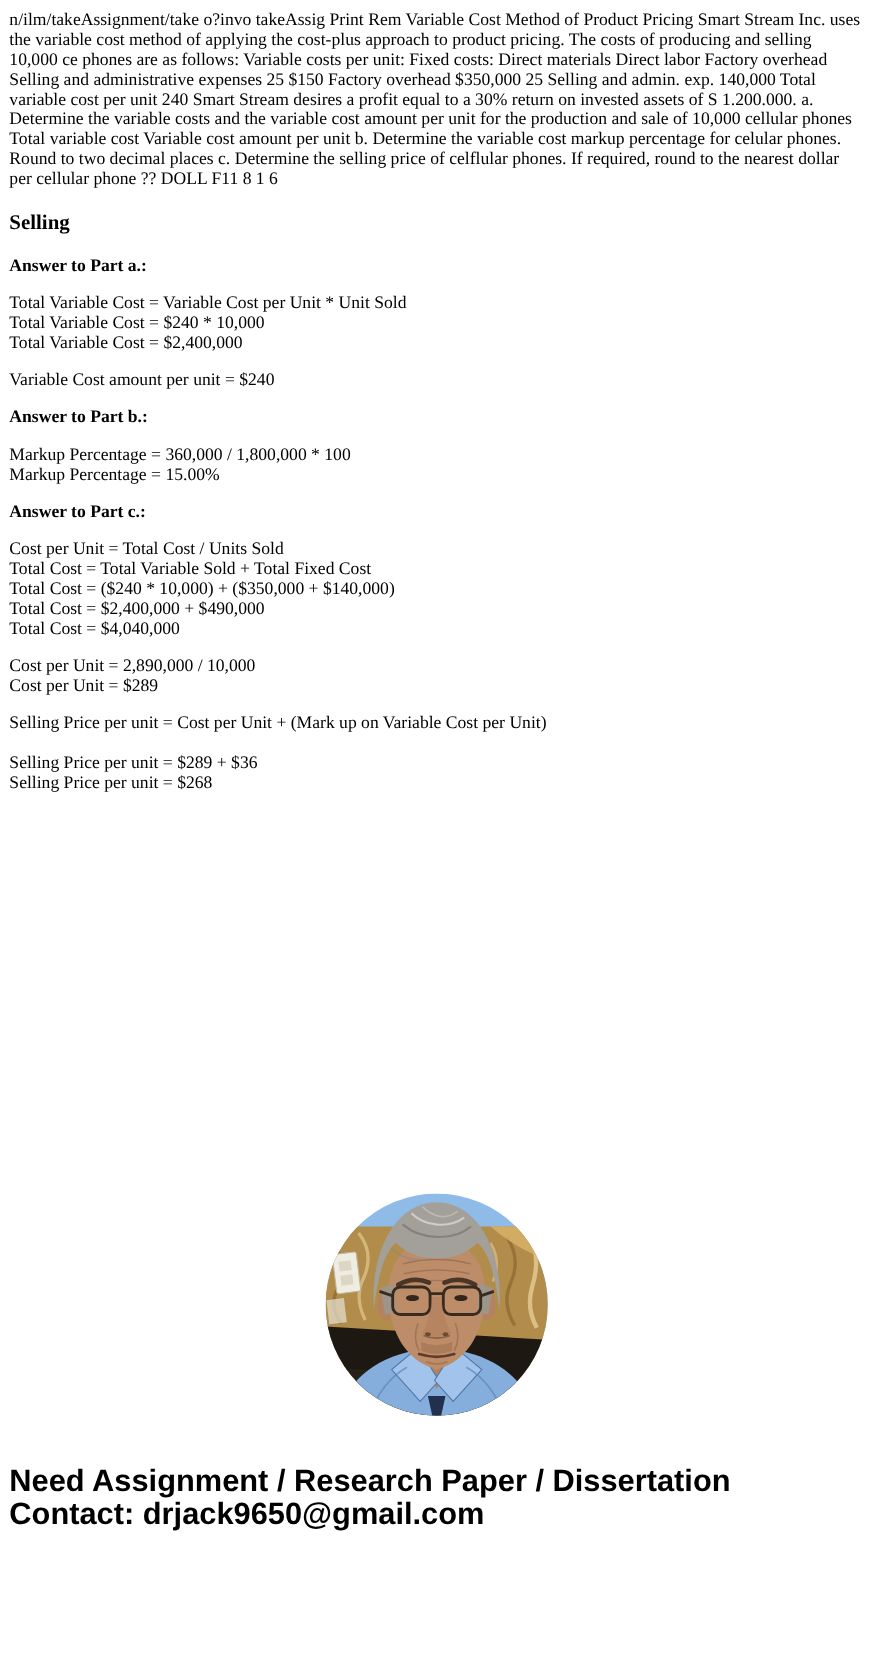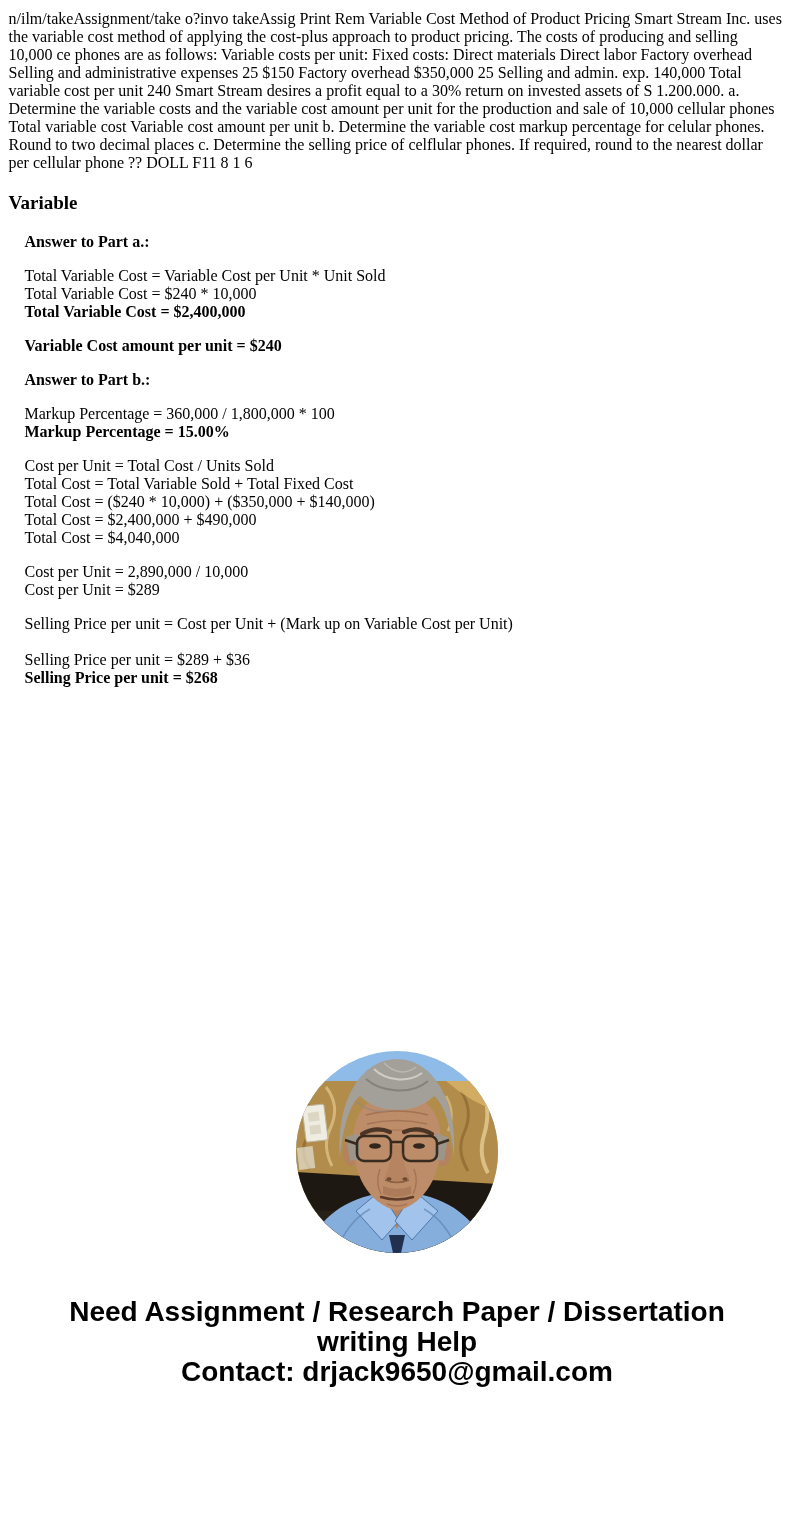--- a/index.html
+++ b/index.html
@@ -9,61 +9,61 @@
     min-height: 1523px;
     margin: 0 auto;
     box-sizing: border-box;
     padding: 8px;
     background: #ffffff;
     color: #000000;
     font-family: "Liberation Serif", serif;
     font-size: 16px;
     line-height: 18px;
   }
-  p { margin: 16px 16px; }
+  p { margin: 16px 0; }
   .problem { margin: 2px 0 0 0; }
   h3.solution-heading {
     font-size: 19px;
     line-height: 22px;
     margin: 20px 0 19px 0;
     font-weight: bold;
   }
   .part-heading { font-weight: bold; }
-  .calc b { font-weight: bold; }
+  .calc b { font-weight: normal; }
   .avatar-wrap {
     margin-top: 364px;
     height: 202px;
     text-align: center;
   }
   .avatar-wrap svg { display: inline-block; }
   .footer {
     margin-top: 44px;
-    text-align: center;
     font-family: "Liberation Sans", sans-serif;
     font-weight: 700;
     font-size: 28px;
     line-height: 30px;
     color: #000000;
   }
 </style>
 </head>
 <body>
 
 <div class="page">
 
   <p class="problem">n/ilm/takeAssignment/take o?invo takeAssig Print Rem Variable Cost Method of Product Pricing Smart Stream Inc. uses the variable cost method of applying the cost-plus approach to product pricing. The costs of producing and selling 10,000 ce phones are as follows: Variable costs per unit: Fixed costs: Direct materials Direct labor Factory overhead Selling and administrative expenses 25 $150 Factory overhead $350,000 25 Selling and admin. exp. 140,000 Total variable cost per unit 240 Smart Stream desires a profit equal to a 30% return on invested assets of S 1.200.000. a. Determine the variable costs and the variable cost amount per unit for the production and sale of 10,000 cellular phones Total variable cost Variable cost amount per unit b. Determine the variable cost markup percentage for celular phones. Round to two decimal places c. Determine the selling price of celflular phones. If required, round to the nearest dollar per cellular phone ?? DOLL F11 8 1 6</p>
 
-  <h3 class="solution-heading">Variable</h3>
+  <h3 class="solution-heading">Selling</h3>
 
   <div id="solution-sections">
       <p class="part-heading"><b>Answer to Part a.:</b></p>
       <p class="calc"><span>Total Variable Cost = Variable Cost per Unit * Unit Sold</span><br><span>Total Variable Cost = $240 * 10,000</span><br><b>Total Variable Cost = $2,400,000</b></p>
       <p class="calc"><b>Variable Cost amount per unit = $240</b></p>
       <p class="part-heading"><b>Answer to Part b.:</b></p>
       <p class="calc"><span>Markup Percentage = 360,000 / 1,800,000 * 100</span><br><b>Markup Percentage = 15.00%</b></p>
+      <p class="part-heading"><b>Answer to Part c.:</b></p>
       <p class="calc"><span>Cost per Unit = Total Cost / Units Sold</span><br><span>Total Cost = Total Variable Sold + Total Fixed Cost</span><br><span>Total Cost = ($240 * 10,000) + ($350,000 + $140,000)</span><br><span>Total Cost = $2,400,000 + $490,000</span><br><span>Total Cost = $4,040,000</span></p>
       <p class="calc"><span>Cost per Unit = 2,890,000 / 10,000</span><br><span>Cost per Unit = $289</span></p>
       <p class="calc"><span>Selling Price per unit = Cost per Unit + (Mark up on Variable Cost per Unit)</span><br><br><span>Selling Price per unit = $289 + $36</span><br><b>Selling Price per unit = $268</b></p>
     </div>
 
   <div class="avatar-wrap">
     <svg width="202" height="202" viewBox="0 0 202 202" role="img">
       <defs>
         <clipPath id="avclip">
             <circle cx="101" cy="101" r="101"></circle>
@@ -154,17 +154,16 @@
           <path d="M87,135 Q101,141 115,135 L115,143 Q101,149 87,143 Z" fill="#956749" opacity="0.45"></path>
           <path d="M85,146 Q101,151 117,146" stroke="#5f3b2a" stroke-width="2.4" fill="none" stroke-linecap="round"></path>
           <path d="M91,153 Q101,157 111,153" stroke="#a26f50" stroke-width="1.5" fill="none" opacity="0.8"></path>
         </g>
       </g>
     </svg>
   </div>
 
   <div class="footer">
     <div>Need Assignment / Research Paper / Dissertation</div>
-    <div>writing Help</div>
     <div>Contact: drjack9650@gmail.com</div>
   </div>
 
 </div>
 
 </body></html>

